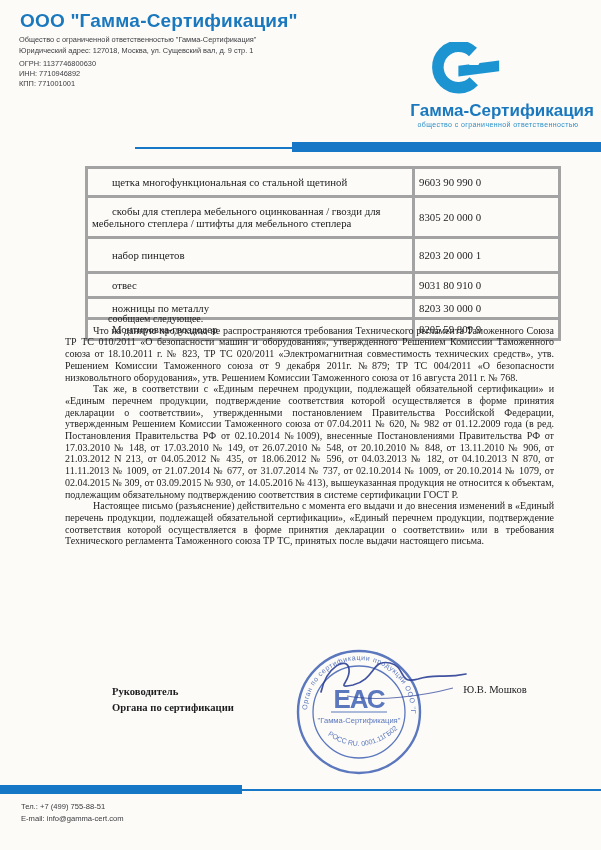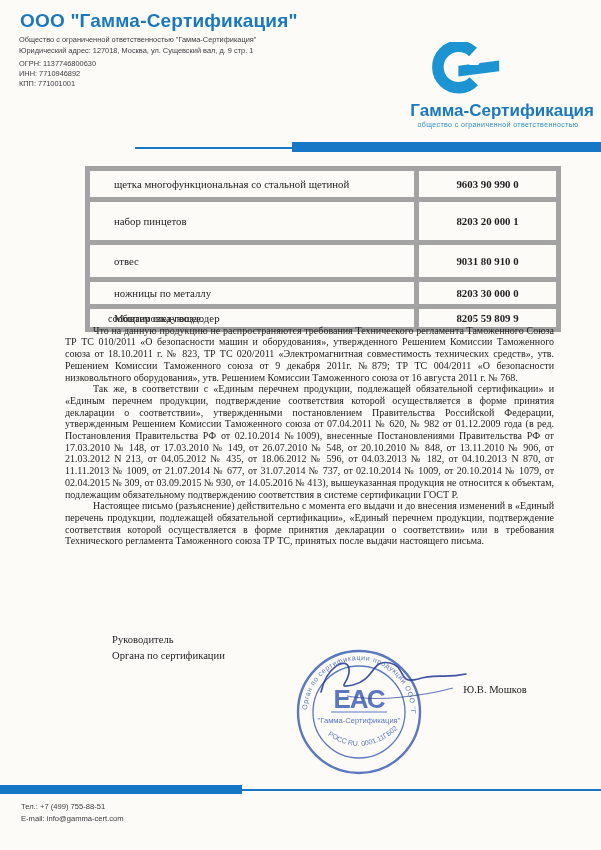--- a/index.html
+++ b/index.html
@@ -35,43 +35,43 @@
   .rule-head-thin{left:135px;top:147px;width:159px;height:2px;}
   .rule-head-thick{left:292px;top:142px;width:309px;height:10px;}
   .rule-foot-thick{left:0;top:785px;width:242px;height:9px;}
   .rule-foot-thin{left:242px;top:789px;width:359px;height:2px;}
   
   .codes-table{
     position:absolute;left:85px;top:166px;width:476px;
     border-collapse:collapse;font-size:10.8px;line-height:1.15;
   }
   .codes-table td{
-    border:5px solid #a3a3a3;vertical-align:middle;padding:2px 4px;
+    border:3px solid #a3a3a3;vertical-align:middle;padding:2px 4px;
   }
   .codes-table .c-name{width:312px;text-indent:20px;padding-right:8px;}
-  .codes-table .c-code{text-align:center;white-space:nowrap;font-weight:bold;}
+  .codes-table .c-code{text-align:left;white-space:nowrap;}
   .codes-table tr:nth-child(1) td{height:22px;}
   .codes-table tr:nth-child(2) td{height:34px;}
   .codes-table tr:nth-child(3) td{height:28px;}
   .codes-table tr:nth-child(4) td{height:18px;}
   .codes-table tr:nth-child(5) td{height:14px;}
   .codes-table tr:nth-child(6) td{height:14px;}
   .codes-table tr:nth-child(7) td{height:16px;}
   
   .body-text{
     position:absolute;left:65px;top:313px;width:489px;
     font-size:10px;line-height:11.7px;text-align:justify;
   }
   .body-text p{margin:0;text-indent:28px;}
   .intro-line{text-indent:43px;}
   .bold{font-weight:normal;}
   
   .sig-role{
-    position:absolute;left:112px;top:632px;
-    font-size:10.6px;line-height:16px;
+    position:absolute;left:112px;top:684px;
+    font-size:10.6px;line-height:16px;font-weight:bold;
   }
   .sig-name{
     position:absolute;left:440px;top:684px;width:110px;
     text-align:center;font-size:10.6px;
   }
   .stamp{position:absolute;left:293px;top:646px;width:132px;height:132px;opacity:.88;}
   .signature-svg{position:absolute;left:303px;top:638px;width:175px;height:78px;}
   
   .foot-line{
     position:absolute;left:21px;
@@ -100,20 +100,24 @@
   <div class="logo-text-sub">общество с ограниченной ответственностью</div>
 
   <div class="rule rule-head-thin"></div>
   <div class="rule rule-head-thick"></div>
 
   <table class="codes-table">
     <tbody>
       <tr>
         <td class="c-name">щетка многофункциональная со стальной щетиной</td>
         <td class="c-code">9603 90 990 0</td>
+      </tr>
+      <tr>
+        <td class="c-name">скобы для степлера мебельного оцинкованная / гвозди для мебельного степлера / штифты для мебельного степлера</td>
+        <td class="c-code">8305 20 000 0</td>
       </tr>
       <tr>
         <td class="c-name">набор пинцетов</td>
         <td class="c-code">8203 20 000 1</td>
       </tr>
       <tr>
         <td class="c-name">отвес</td>
         <td class="c-code">9031 80 910 0</td>
       </tr>
       <tr>

